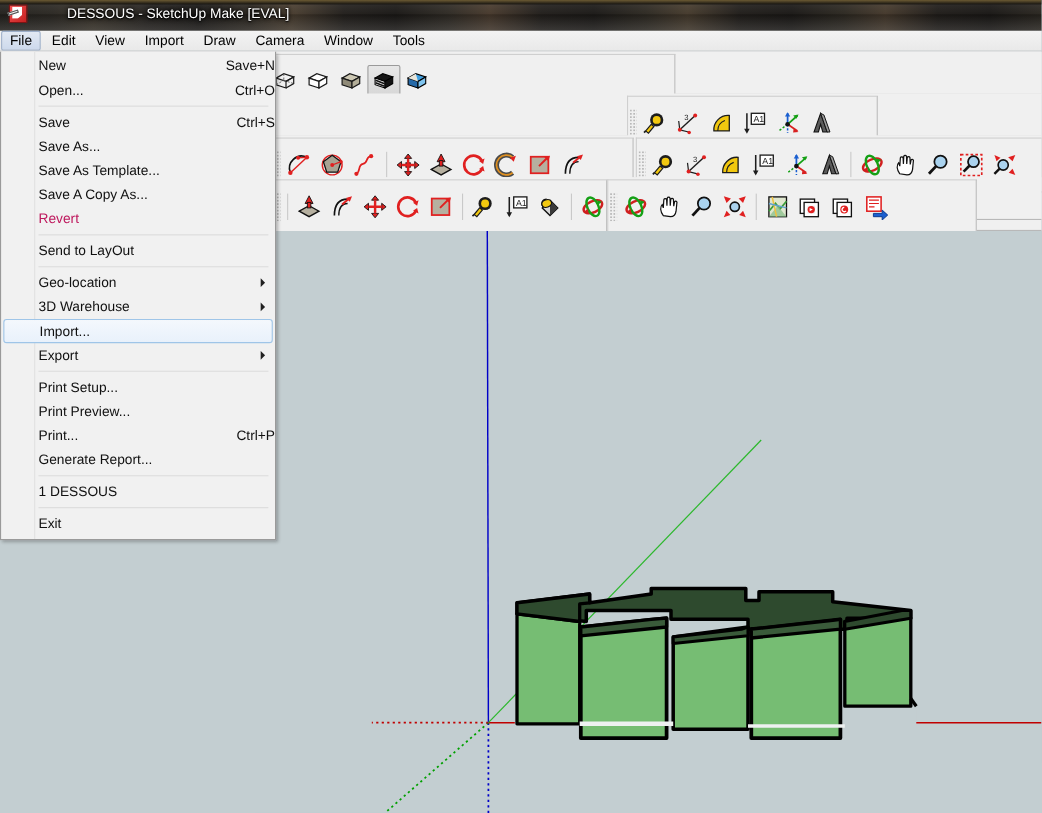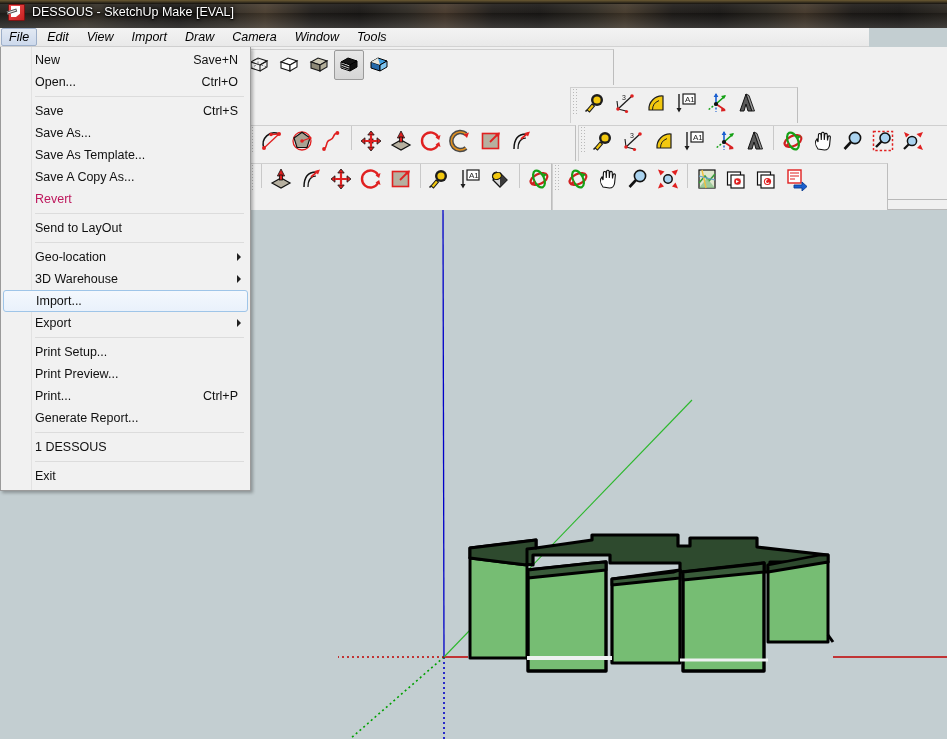--- a/index.html
+++ b/index.html
@@ -25,21 +25,21 @@
         #1a1816 76%, #2c2821 81%, #44382b 85%, #1f1c19 90%,
         #191715 95%, #2a2620 100%);
     overflow:hidden;
     box-sizing:border-box;
   }
   #titlebar:after{
     content:"";position:absolute;left:0;top:0;width:100%;height:4px;
     background:linear-gradient(to bottom,#6b5a33,#141210);
   }
   #titlebar .tb-inner{
-    position:relative;z-index:3;display:flex;align-items:center;height:23px;padding-left:7px;
+    position:relative;z-index:3;display:flex;align-items:center;height:23px;padding-left:7px;gap:29px;
   }
   #app-icon{
     width:17px;height:17px;flex:0 0 auto;position:relative;margin-right:8px;
   }
   #app-icon .sq{
     position:absolute;left:1px;top:1px;width:15px;height:15px;
     background:linear-gradient(135deg,#f05050,#c52020);
     border:1px solid #7e1414;border-radius:1px;
   }
   #app-icon .pg{
@@ -50,26 +50,25 @@
     position:absolute;left:0px;top:7px;width:10px;height:3px;background:#f2f2f2;
     transform:rotate(-18deg);border:1px solid #555;box-sizing:border-box;
   }
   #title-text{
     color:#ffffff;font-size:12.5px;font-family:"Liberation Sans",sans-serif;
     text-shadow:0 0 5px rgba(0,0,0,0.95),0 0 3px rgba(0,0,0,0.9),0 1px 1px rgba(0,0,0,0.9);
     white-space:nowrap;
   }
   
   #menubar{
-    position:absolute;left:0;top:28px;width:869px;height:19px;
+    position:absolute;left:0;top:28px;width:947px;height:19px;
     background:linear-gradient(to bottom,#f3f3f3,#e9e9e9);
     border-bottom:1px solid #d2d2d2;
     display:flex;align-items:center;
     box-sizing:border-box;
-    font-style:italic;
   }
   .menu-item{
     padding:1px 8px;margin:0 1px;font-size:12.5px;color:#000;
     font-family:"Liberation Sans",sans-serif;line-height:16px;cursor:default;white-space:nowrap;
   }
   .menu-item.active{
     background:linear-gradient(to bottom,#e2e9f3,#cdd9ec);
     border:1px solid #9dafc9;border-radius:2px;padding:0px 7px;
   }
   
@@ -80,21 +79,21 @@
     box-sizing:border-box;
   }
   .tb-row{
     position:absolute;left:0;width:947px;height:38px;
     background:#f0f0f0;
     border-bottom:1px solid #d8d8d8;
   }
   .tb-group{
     position:absolute;top:2px;height:50px;
     border:1px solid #cfcfcf;border-right-color:#bdbdbd;border-bottom-color:#bdbdbd;
-    background:#f0f0f0;display:flex;align-items:flex-start;box-sizing:border-box;
+    background:#f0f0f0;display:flex;align-items:center;box-sizing:border-box;
   }
   .tb-grip{
     width:7px;height:26px;margin:0 2px 0 1px;flex:0 0 auto;
     background-image:radial-gradient(circle,#b9b9b9 40%,transparent 45%);
     background-size:3px 3px;
   }
   .tb-sep{width:1px;height:24px;background:#c9c9c9;margin:0 4px;flex:0 0 auto;}
   .tbtn{
     width:30px;height:30px;display:flex;align-items:center;justify-content:center;
     flex:0 0 auto;box-sizing:border-box;border:1px solid transparent;border-radius:2px;
@@ -119,21 +118,21 @@
     padding:2px 0 3px 0;
     z-index:50;
     box-sizing:border-box;
   }
   #file-menu .gutter{
     position:absolute;left:1px;top:0;bottom:0;width:29px;background:#f1f1f1;
     border-right:1px solid #e2e2e2;
   }
   .mi{
     position:relative;height:22px;display:flex;align-items:center;
-    padding-left:34px;padding-right:12px;font-size:12.5px;color:#101010;
+    padding-left:34px;font-size:12.5px;color:#101010;
     font-family:"Liberation Sans",sans-serif;cursor:default;box-sizing:border-box;
     z-index:2;
   }
   .mi .mlabel{flex:1 1 auto;white-space:nowrap;}
   .mi .maccel{color:#101010;font-size:12.5px;white-space:nowrap;padding-left:14px;}
   .mi.disabled .mlabel{color:#be185d;}
   .mi.hl{
     background:linear-gradient(to bottom,#f4f8fd,#e9f1fb);
     border:1px solid #9fc5e8;border-radius:3px;
     margin:0 2px;padding-left:32px;height:22px;

